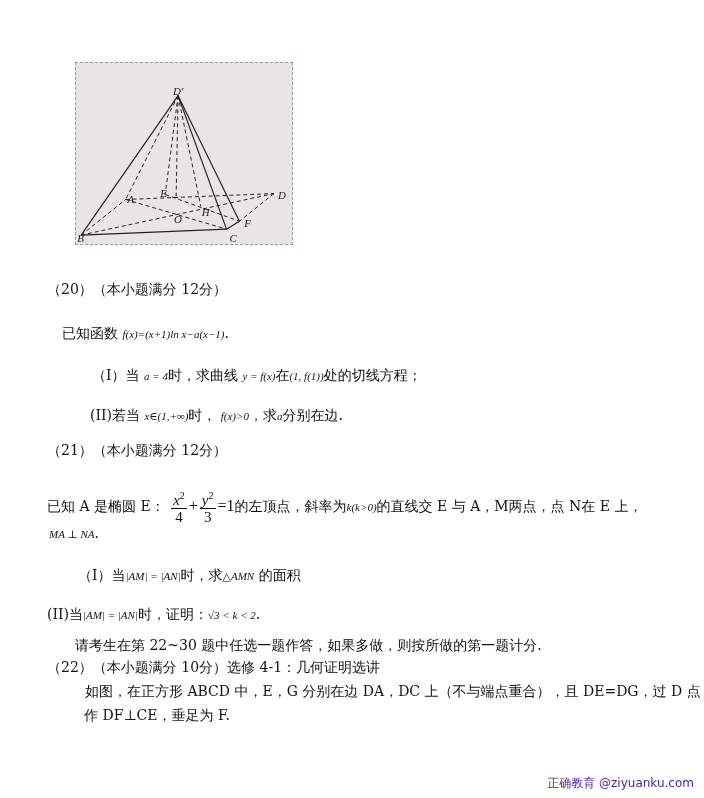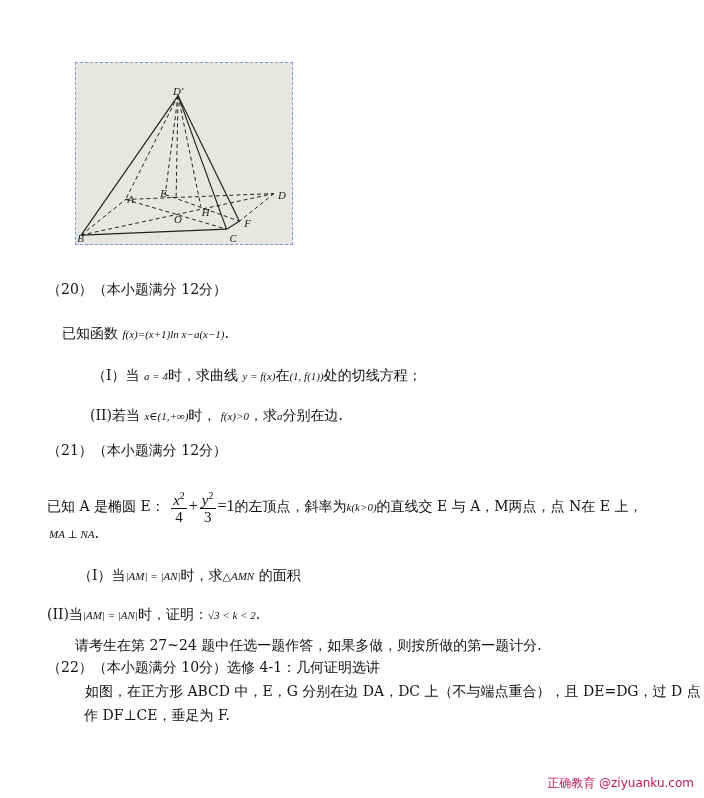--- a/index.html
+++ b/index.html
@@ -12,21 +12,21 @@
     border:1px dashed #7f9fc8; box-sizing:border-box; background:#e8e6e2;
   }
   .fig svg { width:100%; height:100%; display:block; }
   .line { position:absolute; white-space:nowrap; font-size:14px; line-height:18px; }
   .m { font-family:"Liberation Serif", "DejaVu Serif", serif; font-style:italic; font-size:11px; }
   .mr { font-family:"Liberation Serif", "DejaVu Serif", serif; font-size:16px; }
   .frac { display:inline-flex; flex-direction:column; align-items:center; vertical-align:middle; margin:0 2px; font-family:"Liberation Serif", serif; font-size:15px; line-height:16px; }
   .frac .num { border-bottom:1px solid #111; padding:0 2px; }
   .frac .num i { font-style:italic; }
   .frac sup { font-size:10px; }
-  .watermark { position:absolute; right:10px; top:775px; font-family:"DejaVu Sans", sans-serif; font-size:12px; color:#be185d;text-align:right; }
+  .watermark { position:absolute; right:10px; top:775px; font-family:"DejaVu Sans", sans-serif; font-size:12px; color:#4c1d95;text-align:right; }
 </style>
 </head>
 <body>
 
 <div class="fig">
   <svg viewBox="0 0 218 183">
     <g stroke="#222" stroke-width="1.2" fill="none">
       <line x1="103" y1="33" x2="5" y2="174"></line>
       <line x1="5" y1="174" x2="152" y2="168"></line>
       <line x1="103" y1="33" x2="152" y2="168"></line>
@@ -96,19 +96,19 @@
 </div>
 
 <div class="line" style="left:78px; top:566px;">
   <span>（I）当</span><span class="m">|AM| = |AN|</span><span>时，求</span><span class="m">△AMN</span><span> 的面积</span>
 </div>
 
 <div class="line" style="left:47px; top:605px;">
   <span>(II)当</span><span class="m">|AM| = |AN|</span><span>时，证明：</span><span class="m">√3 &lt; k &lt; 2</span><span>.</span>
 </div>
 
-<div class="line" style="left:75px; top:636px;">请考生在第 27~24 题中任选一题作答，如果多做，则按所做的第一题计分.</div>
+<div class="line" style="left:75px; top:636px;">请考生在第 22~30 题中任选一题作答，如果多做，则按所做的第一题计分.</div>
 
 <div class="line" style="left:47px; top:658px;">（22）（本小题满分 10分）选修 4-1：几何证明选讲</div>
 <div class="line" style="left:85px; top:682px;text-align:right;">如图，在正方形 ABCD 中，E，G 分别在边 DA，DC 上（不与端点重合），且 DE=DG，过 D 点</div>
 <div class="line" style="left:84px; top:706px;">作 DF⊥CE，垂足为 F.</div>
 
 <div class="watermark">正确教育 @ziyuanku.com</div>
 
 </body></html>

